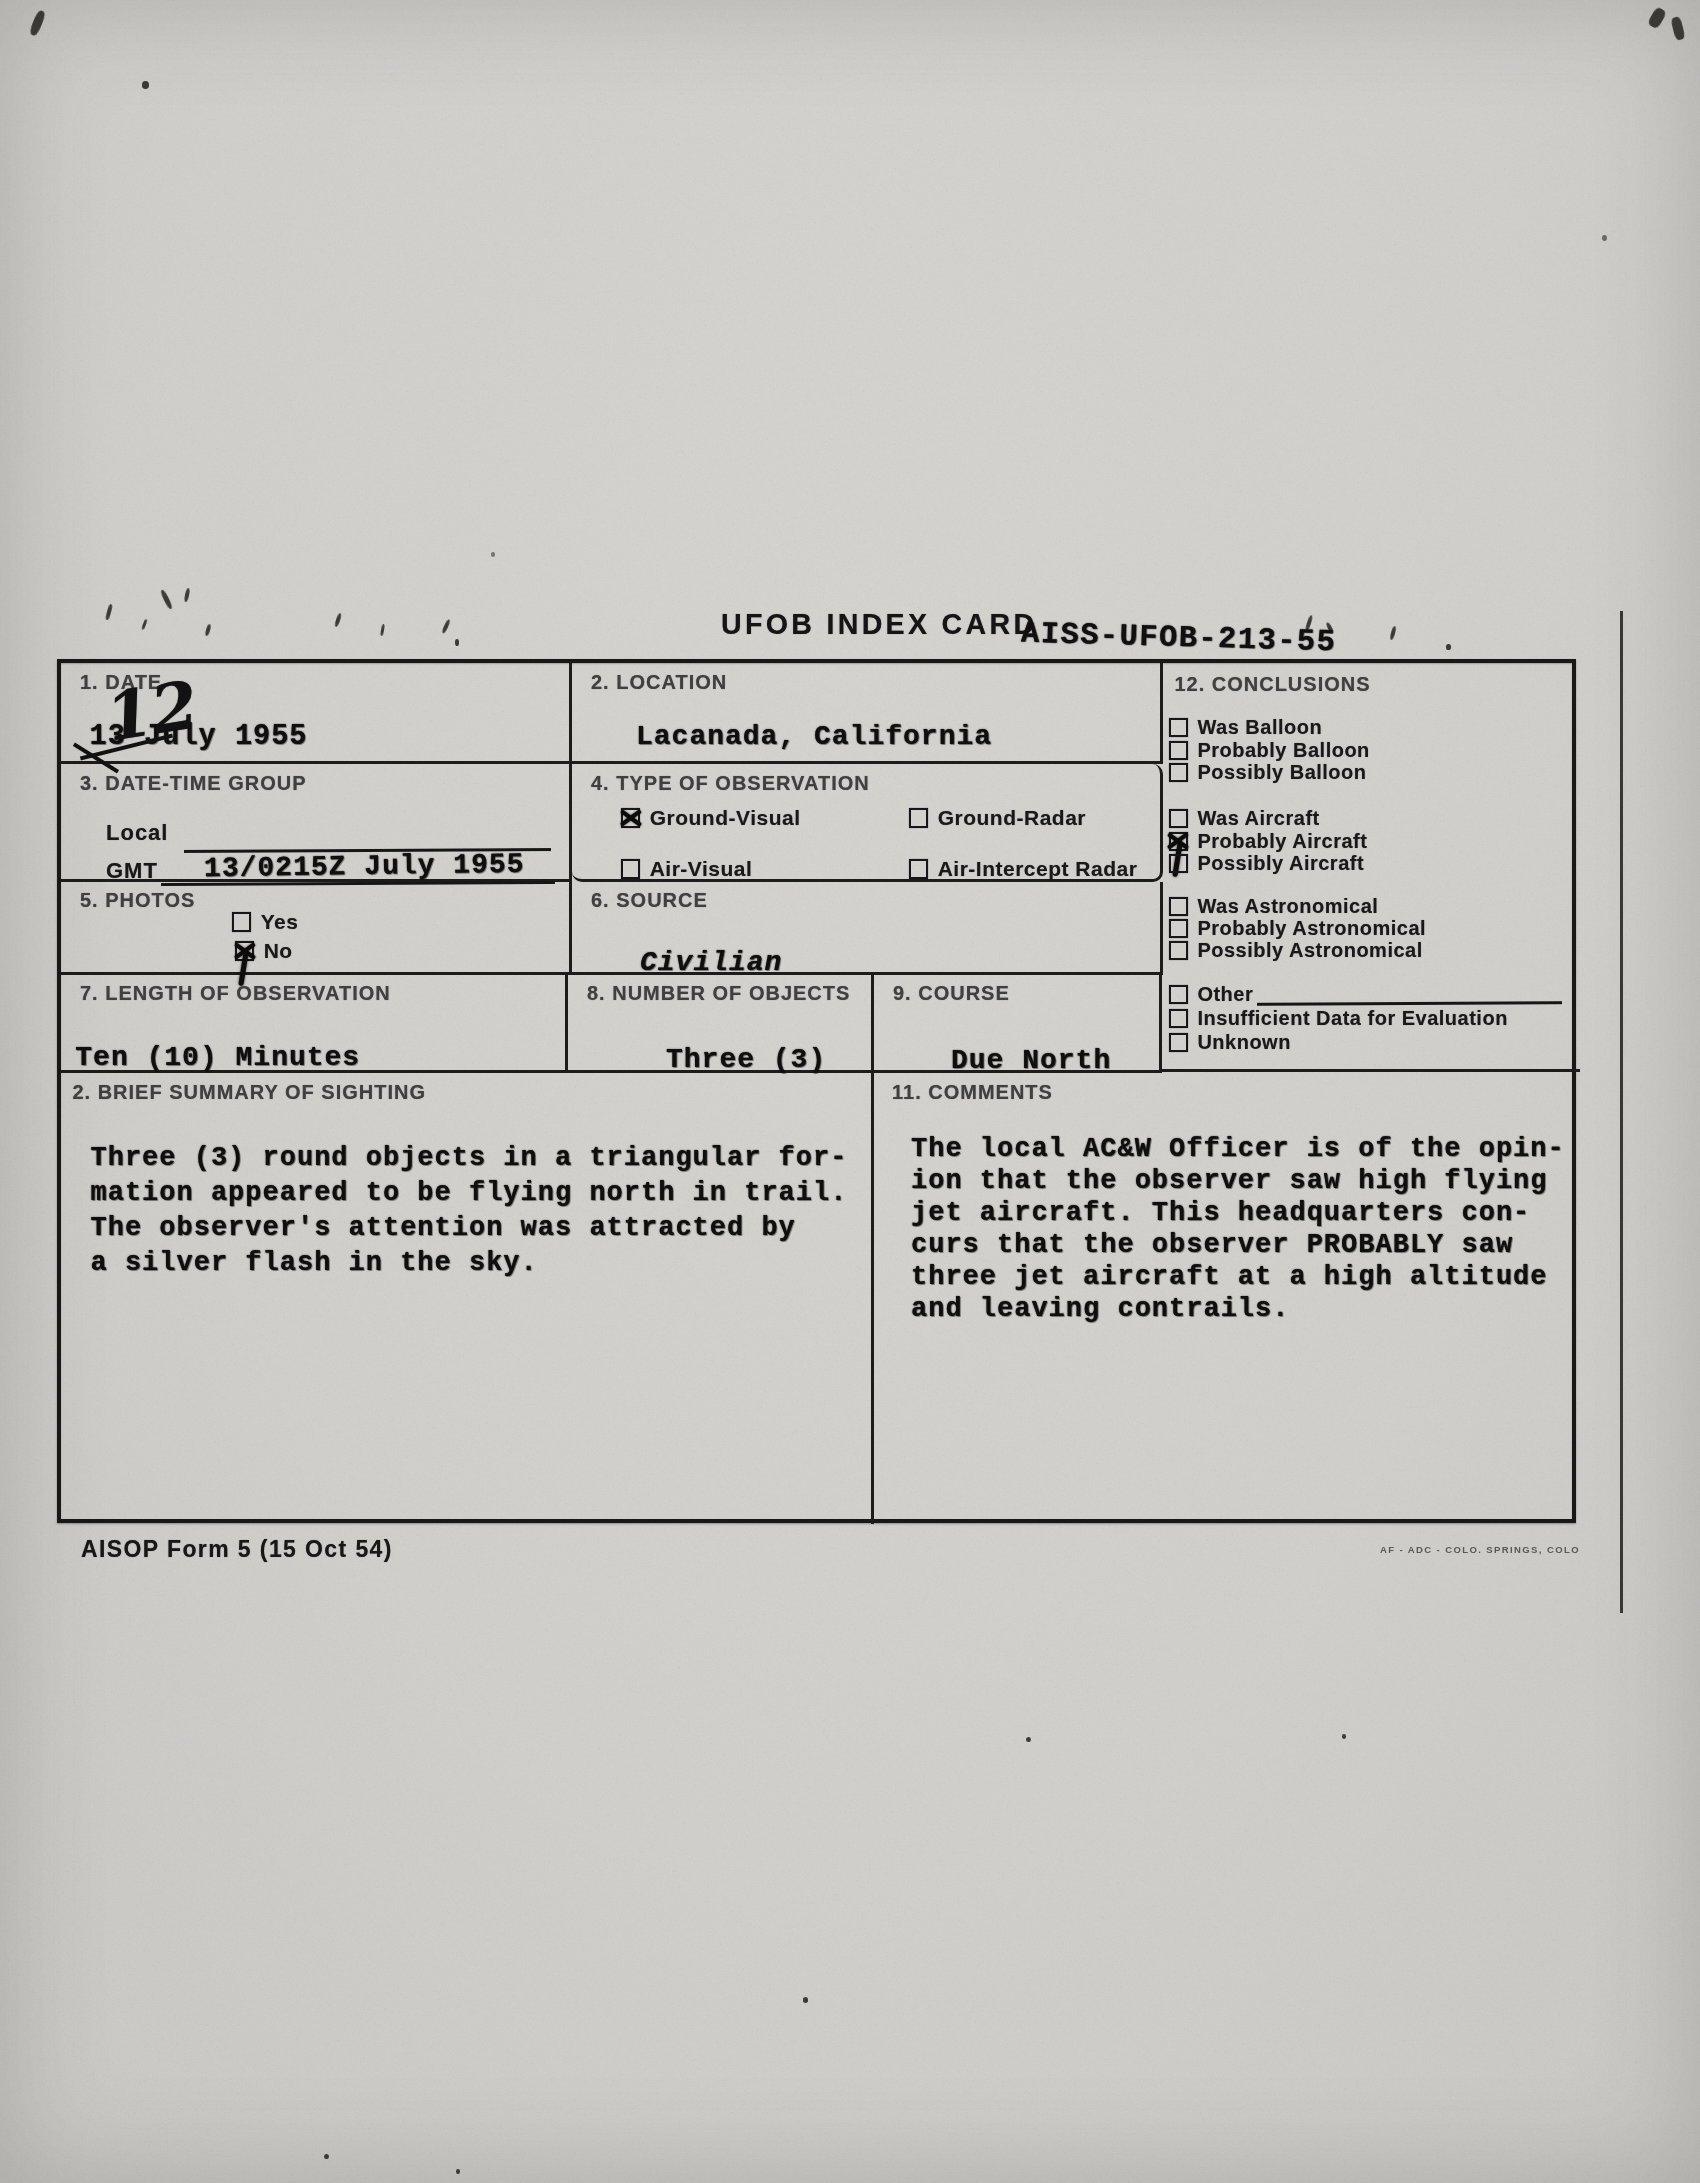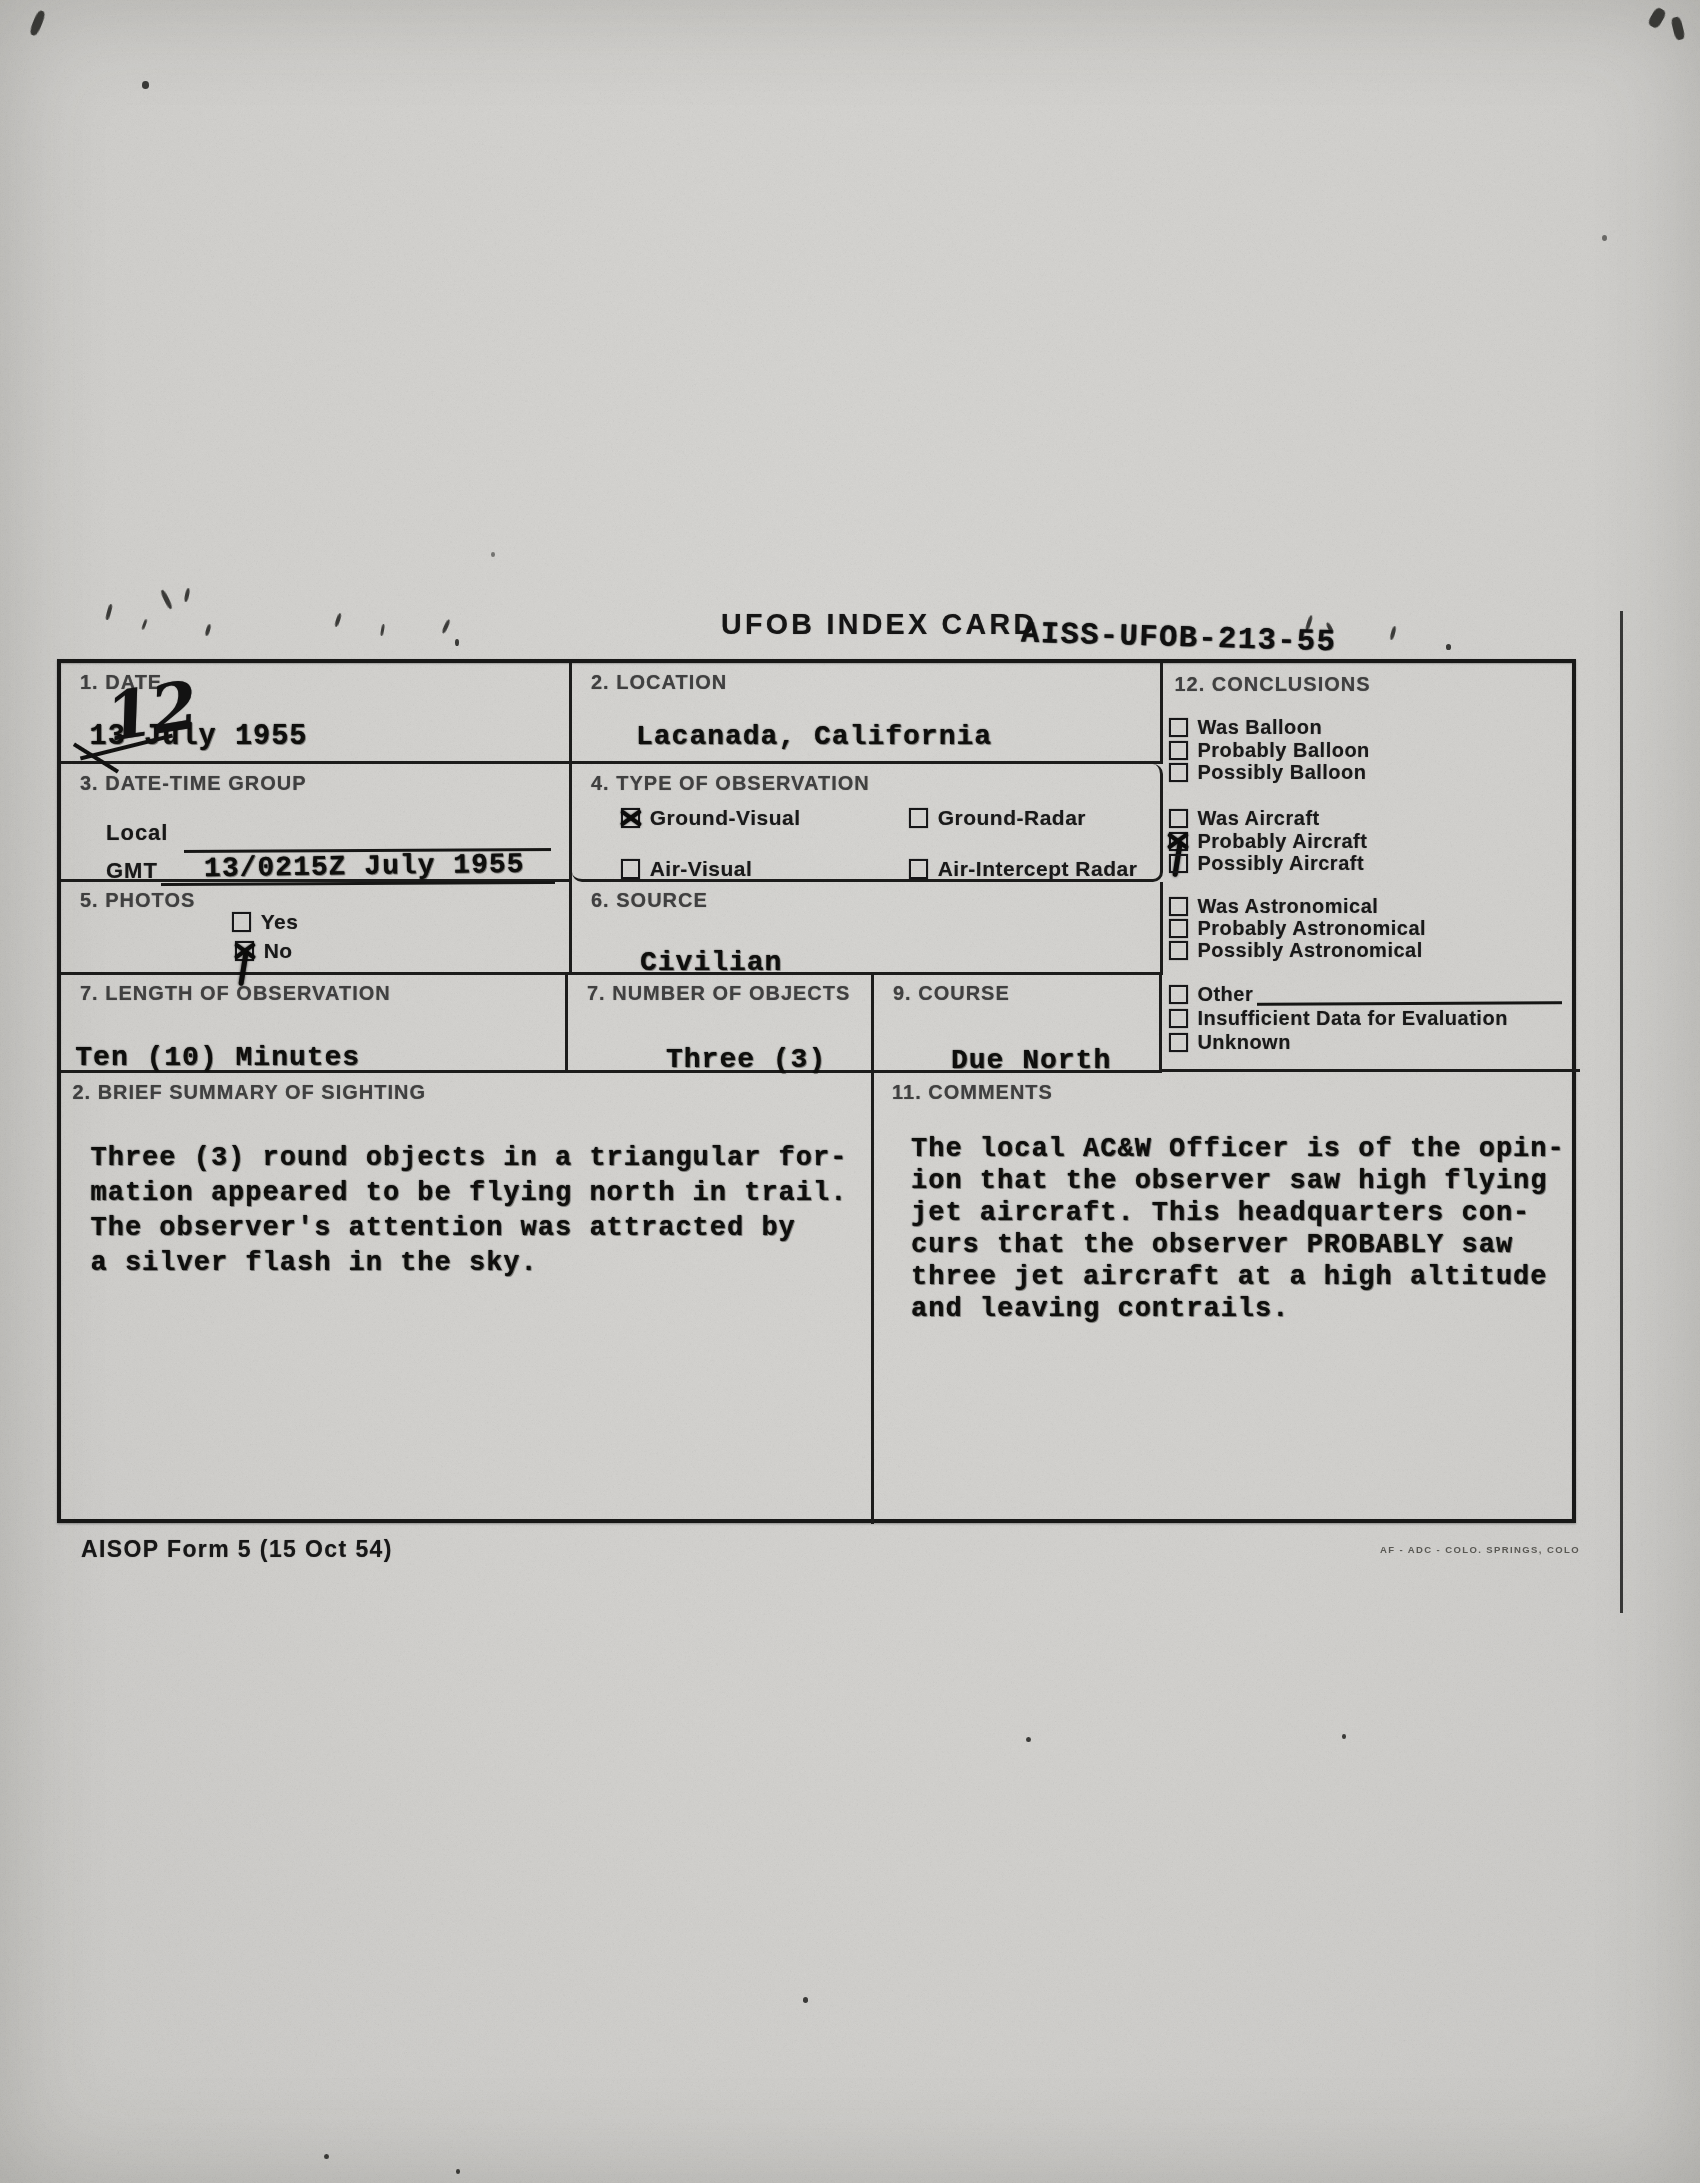--- a/index.html
+++ b/index.html
@@ -253,30 +253,30 @@
     <div class="opt" style="left:174px;top:57px;">
       <span class="cb checked">
           <i class="smear"></i>
         </span>
       <span class="opt-label">No</span>
     </div>
   </div>
 
   <div class="cell br bb" style="left:511px;top:219px;width:591px;height:93px;padding-left:26px;">
     <span class="cell-label" style="left:19px;top:6.7px;">6. SOURCE</span>
-    <span class="typed" style="left:68px;top:65px;">Civilian</span>
+    <span class="typed" style="left:68px;top:65px;font-style:italic;">Civilian</span>
   </div>
 
   <div class="cell br bb" style="left:0;top:312px;width:507px;height:98px;">
     <span class="cell-label" style="left:19px;top:6.7px;">7. LENGTH OF OBSERVATION</span>
     <span class="typed" style="left:14.3px;top:67px;">Ten (10) Minutes</span>
   </div>
 
   <div class="cell br bb" style="left:507px;top:312px;width:306px;height:98px;">
-    <span class="cell-label" style="left:19px;top:6.7px;">7. NUMBER OF OBJECTS</span>
+    <span class="cell-label" style="left:19px;top:6.7px;">8. NUMBER OF OBJECTS</span>
     <span class="typed" style="left:98px;top:69px;">Three (3)</span>
   </div>
 
   <div class="cell br bb" style="left:813px;top:312px;width:288px;height:98px;">
     <span class="cell-label" style="left:19px;top:6.7px;">9. COURSE</span>
     <span class="typed" style="left:77px;top:70px;">Due North</span>
   </div>
 
   <div class="cell br" style="left:0;top:409px;width:813px;height:452px;">
     <span class="cell-label" style="left:11.4px;top:8.6px;">2. BRIEF SUMMARY OF SIGHTING</span>

